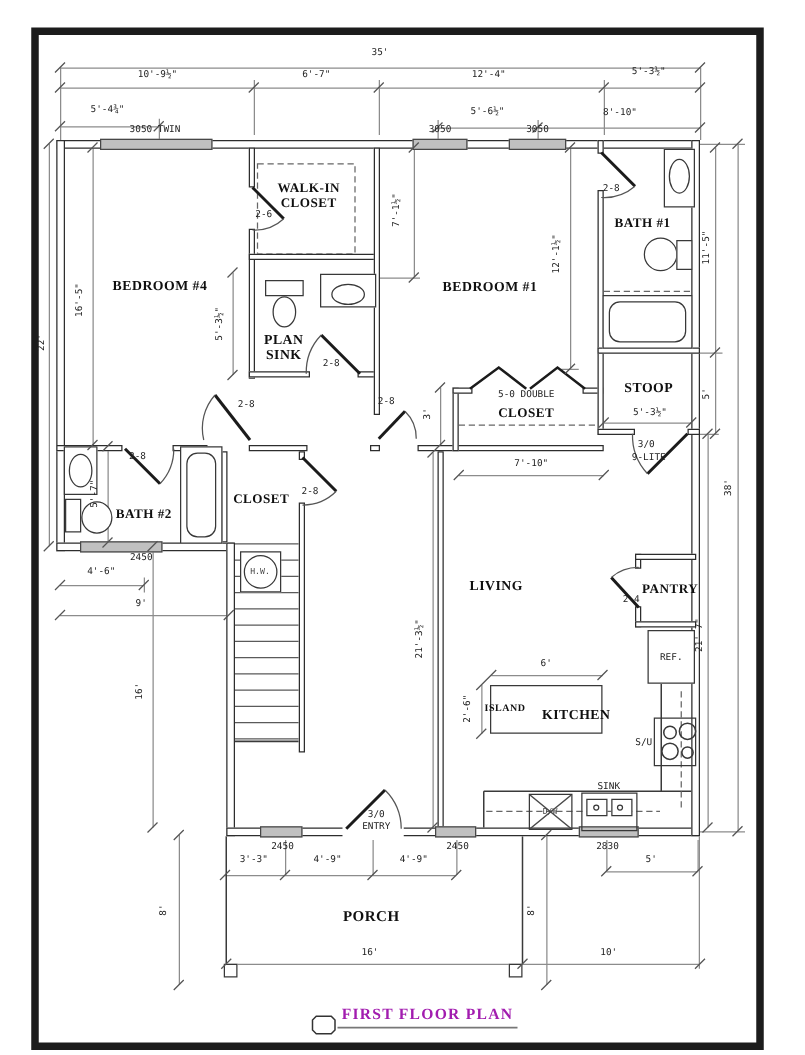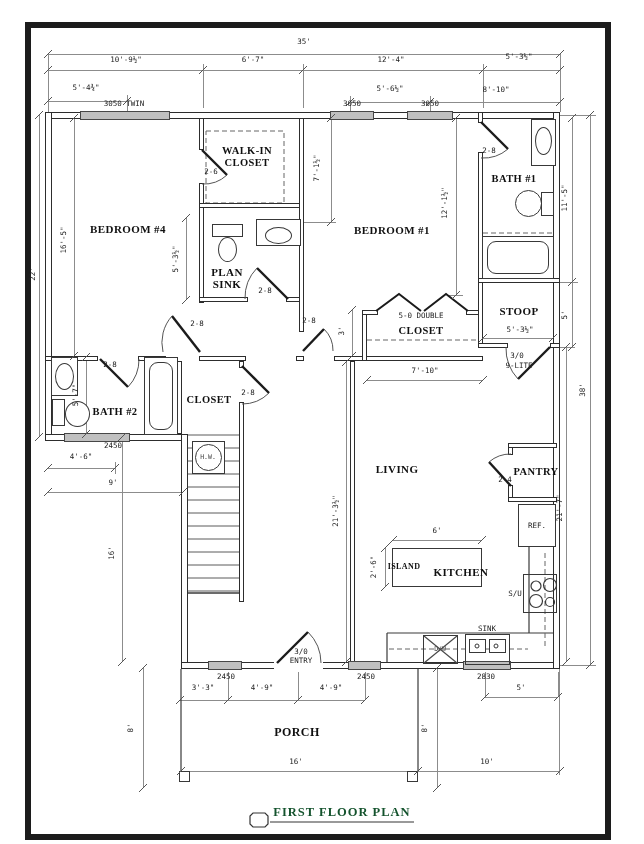--- a/index.html
+++ b/index.html
@@ -15,21 +15,21 @@
   .rr{border-radius:9px}
   .dh{position:absolute;height:1px;background:#8c8c8c}
   .dv{position:absolute;width:1px;background:#8c8c8c}
   .lb{position:absolute;font:7.5px/1.1 "DejaVu Sans Mono",monospace;color:#222;
       transform:translate(-50%,-50%);white-space:nowrap}
   .sm{font-size:6.5px;color:#444}
   .vt{transform:translate(-50%,-50%) rotate(-90deg)}
   .rm{position:absolute;font:bold 11px/1.1 "Liberation Serif",serif;color:#101010;
       transform:translate(-50%,-50%);white-space:nowrap;letter-spacing:.4px}
   .r10{font-size:10.5px}.r12{font-size:12px}.r8{font-size:8px}
-  .ttl{position:absolute;font:bold 12.5px "Liberation Serif",serif;color:#14532d;
+  .ttl{position:absolute;font:bold 12.5px "Liberation Serif",serif;color:#a21caf;
        transform:translate(-50%,-50%);letter-spacing:1px;white-space:nowrap}
   svg{position:absolute;left:0;top:0}
 </style>
 </head>
 <body>
 
 <div id="c">
 
   <div class="frame"></div>
 

